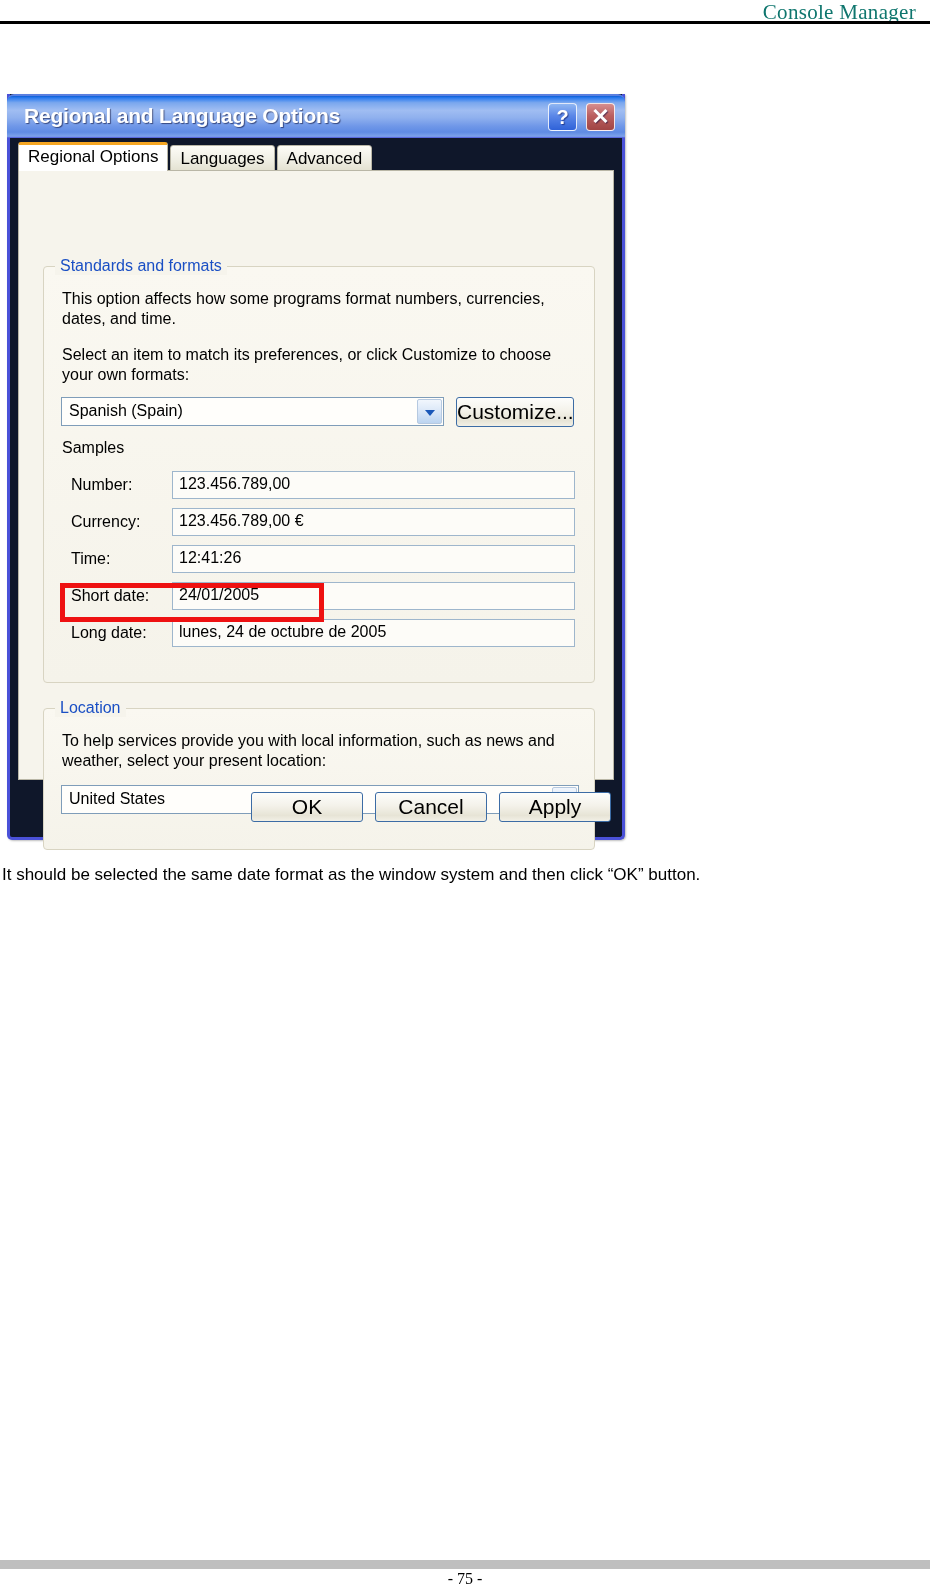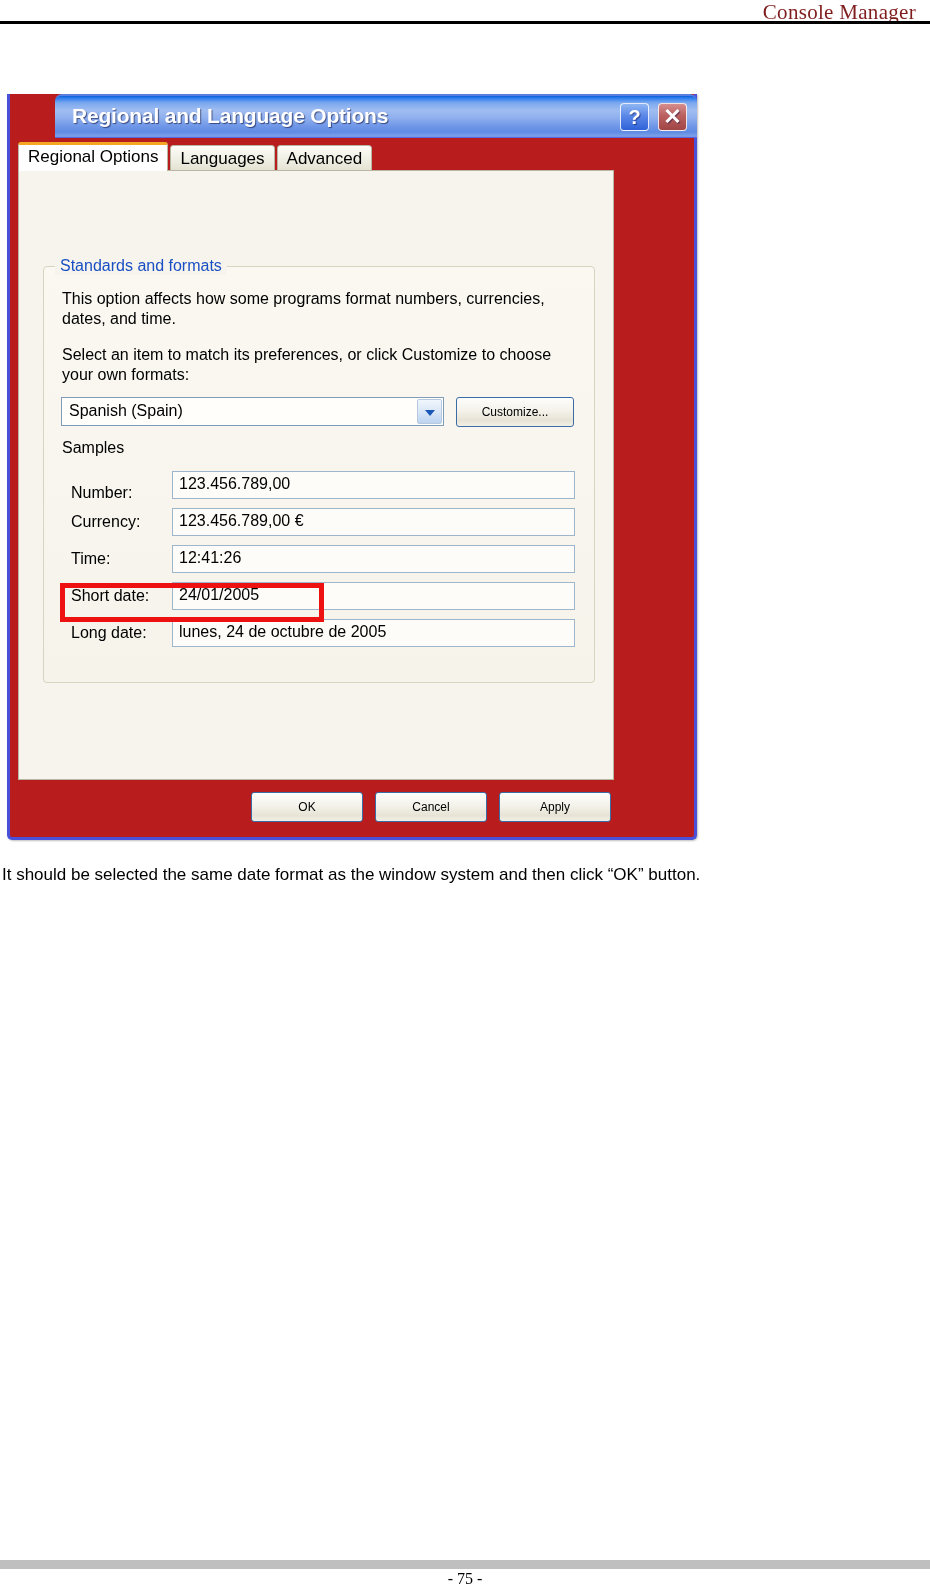--- a/index.html
+++ b/index.html
@@ -21,46 +21,45 @@
     top: 0; left: 0;
     width: 930px;
     height: 24px;
   }
   #header-title {
     position: absolute;
     right: 14px;
     top: 0px;
     font-family: "Liberation Serif", serif;
     font-size: 21px;
-    color: #7f1d1d;
+    color: #0f766e;
     letter-spacing: 0.3px;
     white-space: nowrap;
   }
   #header-rule {
     position: absolute;
     left: 0; top: 21px;
     width: 930px;
     height: 3px;
     background: #000;
   }
 
   
   #xp-dialog {
     position: absolute;
     left: 7px;
     top: 94px;
-    width: 690px;
+    width: 618px;
     height: 746px;
     border: 3px solid #4a51d8;
     border-top: none;
     border-radius: 0 0 5px 5px;
-    background: #b91c1c;
+    background: #0f172a;
     box-sizing: border-box;
     box-shadow: 1px 1px 2px rgba(0,0,0,0.25);
-    padding-left: 48px;
   }
   #title-bar {
     position: relative;
     height: 44px;
     margin: 0 -3px;
     border-radius: 7px 7px 0 0;
     background: linear-gradient(180deg,
         #0a5fd6 0%,
         #2f7df0 5%,
         #7aa7ee 16%,
@@ -259,21 +258,21 @@
   }
 
   
   .xp-button {
     position: absolute;
     height: 30px;
     border: 1px solid #3c6ca5;
     border-radius: 3px;
     background: linear-gradient(180deg,#fdfdfb 0%,#f4f2ea 45%,#e7e4d6 80%,#f2f0e6 100%);
     box-sizing: border-box;
-    font-size: 12px;
+    font-size: 21px;
     color: #000;
     text-align: center;
     line-height: 28px;
     cursor: pointer;
     white-space: nowrap;
   }
 
   
   #red-highlight {
     position: absolute;
@@ -349,21 +348,21 @@
 
       <div class="combo" style="left:17px; top:130px; width:383px;">
         <div class="combo-value">Spanish (Spain)</div>
         <div class="combo-arrow"></div>
       </div>
 
       <div class="xp-button" style="left:412px; top:130px; width:118px;">Customize...</div>
 
       <div class="sample-label" style="left:18px; top:172px;">Samples</div>
 
-      <div class="sample-label" style="left:27px; top:209px;margin-top:8px;">Number:</div>
+      <div class="sample-label" style="left:27px; top:209px;">Number:</div>
       <div class="sample-field" style="left:128px; top:204px; width:403px;">
         <span>123.456.789,00</span>
       </div>
 
       <div class="sample-label" style="left:27px; top:246px;">Currency:</div>
       <div class="sample-field" style="left:128px; top:241px; width:403px;">
         <span>123.456.789,00 €</span>
       </div>
 
       <div class="sample-label" style="left:27px; top:283px;">Time:</div>
@@ -375,20 +374,30 @@
       <div class="sample-field" style="left:128px; top:315px; width:403px;">
         <span>24/01/2005</span>
       </div>
 
       <div class="sample-label" style="left:27px; top:357px;">Long date:</div>
       <div class="sample-field" style="left:128px; top:352px; width:403px;">
         <span>lunes, 24 de octubre de 2005</span>
       </div>
     </div>
 
+    <div class="group" id="group-location">
+      <div class="group-title">Location</div>
+
+      <div class="body-text" style="left:18px; top:22px; width:512px;">To help services provide you with local information, such as news and weather, select your present location:</div>
+
+      <div class="combo" style="left:17px; top:76px; width:518px;">
+        <div class="combo-value">United States</div>
+        <div class="combo-arrow"></div>
+      </div>
+    </div>
 
     <div id="red-highlight"></div>
   </div>
 
   <div class="xp-button" style="left:241px; top:698px; width:112px;">OK</div>
   <div class="xp-button" style="left:365px; top:698px; width:112px;">Cancel</div>
   <div class="xp-button" style="left:489px; top:698px; width:112px;">Apply</div>
 </div>
 
 <div id="caption">It should be selected the same date format as the window system and then click “OK” button.</div>

